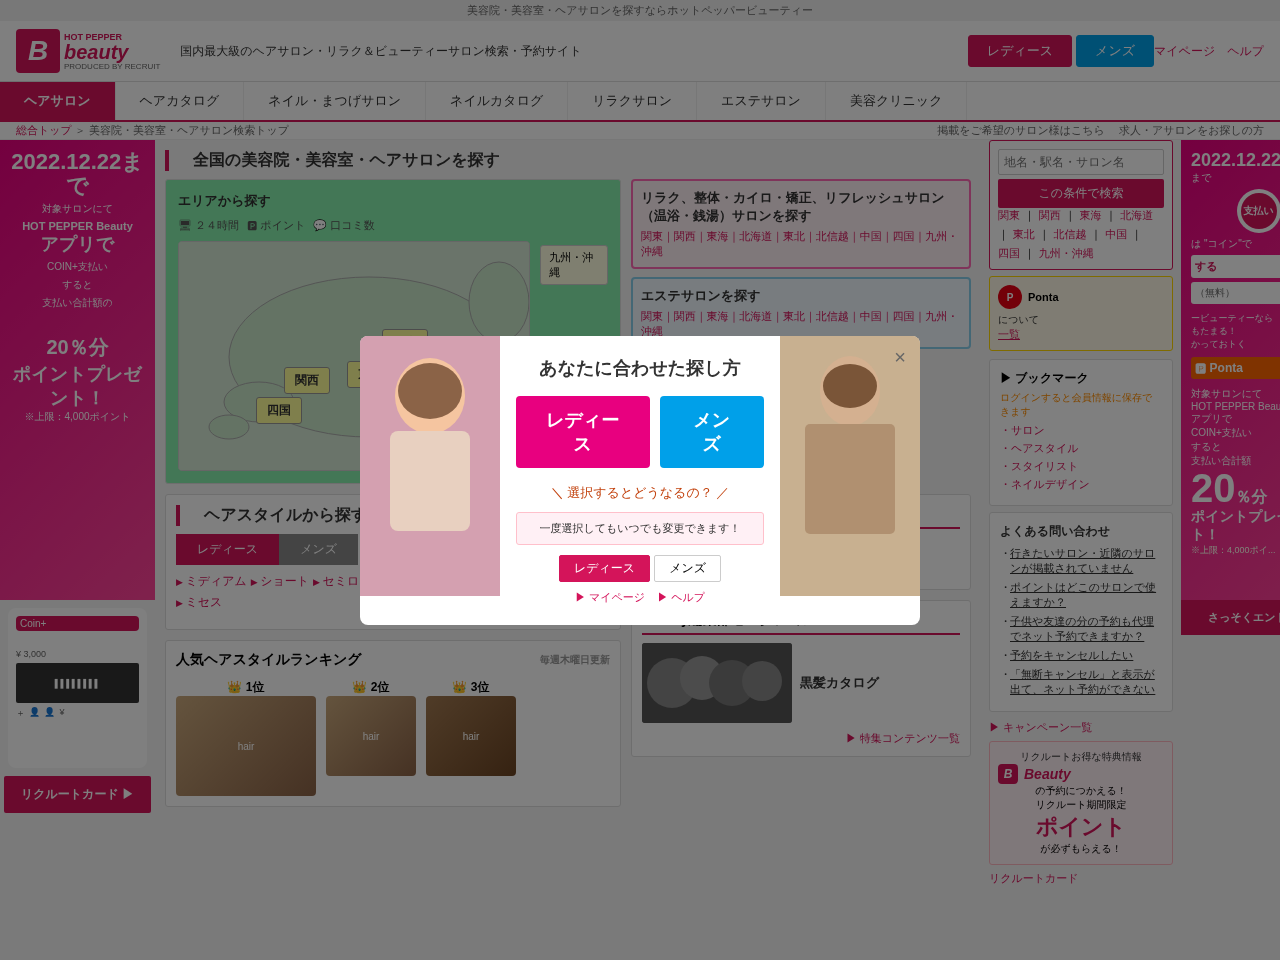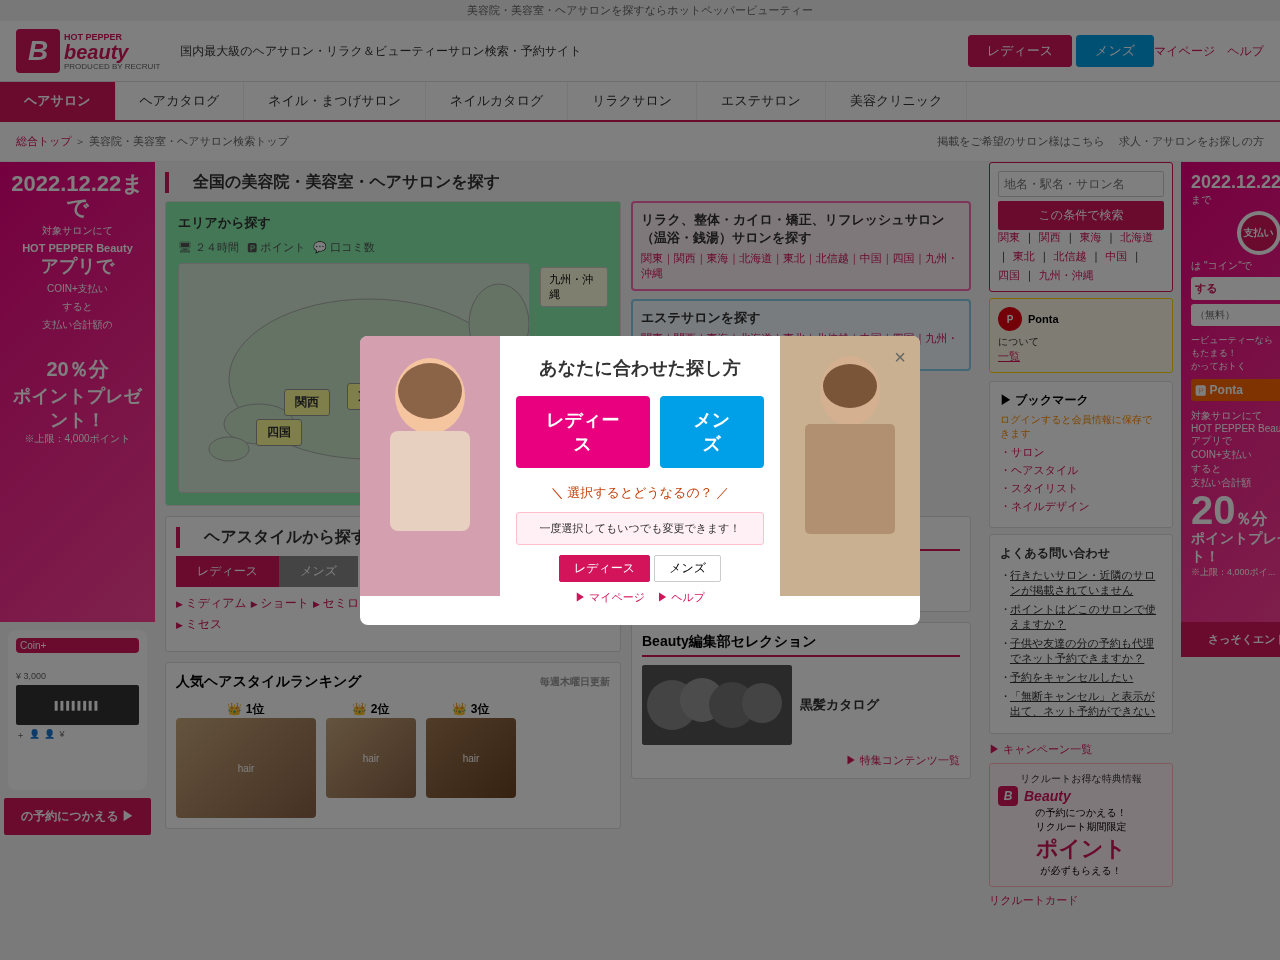--- a/index.html
+++ b/index.html
@@ -23,21 +23,21 @@
     .gender-btn { padding: 6px 18px; border: 1px solid #ccc; border-radius: 3px; cursor: pointer; font-size: 13px; background: #fff; }
     .gender-btn.active { background: #d4145a; color: #fff; border-color: #d4145a; }
     .gender-btn.mens { background: #00a0e9; color: #fff; border-color: #00a0e9; }
 
     
     .nav { background: #fff; display: flex; border-bottom: 2px solid #d4145a; }
     .nav-item { padding: 10px 24px; font-size: 13px; cursor: pointer; color: #333; border-right: 1px solid #eee; }
     .nav-item.active { background: #d4145a; color: #fff; font-weight: bold; }
 
     
-    .breadcrumb { background: #fff; padding: 12px 16px; font-size: 11px; color: #666; border-bottom: 1px solid #eee; display: flex; justify-content: space-between; }
+    .breadcrumb { background: #fff; padding: 1px 16px; font-size: 11px; color: #666; border-bottom: 1px solid #eee; display: flex; justify-content: space-between; }
     .breadcrumb a { color: #d4145a; text-decoration: none; }
 
     
     .main-wrapper { display: flex; }
 
     
     .left-banner { width: 155px; flex-shrink: 0; }
     .banner-pink { background: linear-gradient(135deg, #e8007f, #ff4499); color: #fff; padding: 10px; min-height: 460px; text-align: center; }
     .banner-pink .date-badge { font-size: 22px; font-weight: bold; line-height: 1.1; }
     .banner-pink .sub-text { font-size: 10px; margin: 4px 0; }
@@ -235,21 +235,21 @@
       <div style="background:#333;height:40px;margin:4px 0;border-radius:2px;display:flex;align-items:center;justify-content:center;">
         <div style="color:#fff;font-size:8px;">▌▌▌▌▌▌▌▌</div>
       </div>
       <div style="display:flex;gap:4px;font-size:9px;color:#666;">
         <span>＋</span>
         <span>👤</span>
         <span>👤</span>
         <span>¥</span>
       </div>
     </div>
-    <div class="entry-btn-left">の予約につかえる ▶</div>
+    <div class="entry-btn-left">リクルートカード ▶</div>
   </div>
 
   <div class="content">
     <div class="section-title">全国の美容院・美容室・ヘアサロンを探す</div>
 
     <div class="col-layout">
       <div class="col-left">
         <div class="search-area">
           <div style="font-size:13px;font-weight:bold;margin-bottom:8px;color:#333;">エリアから探す</div>
           <div style="display:flex;gap:8px;font-size:11px;color:#555;margin-bottom:8px;">

